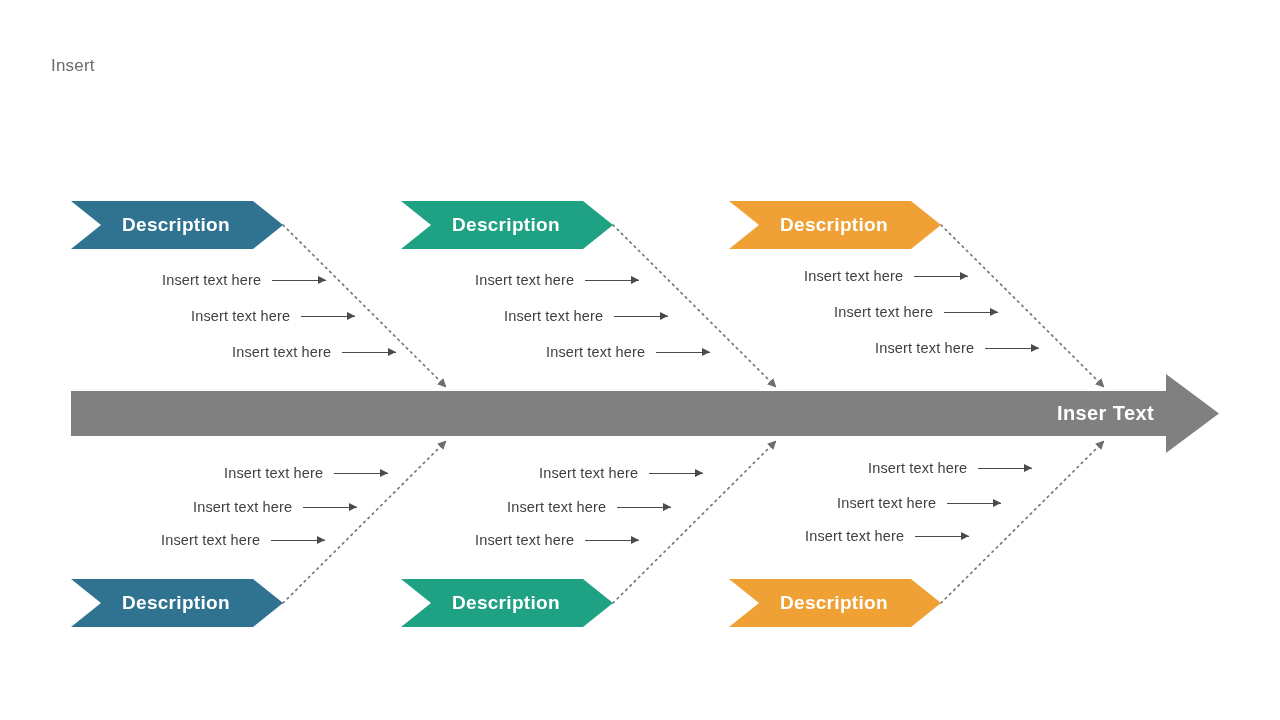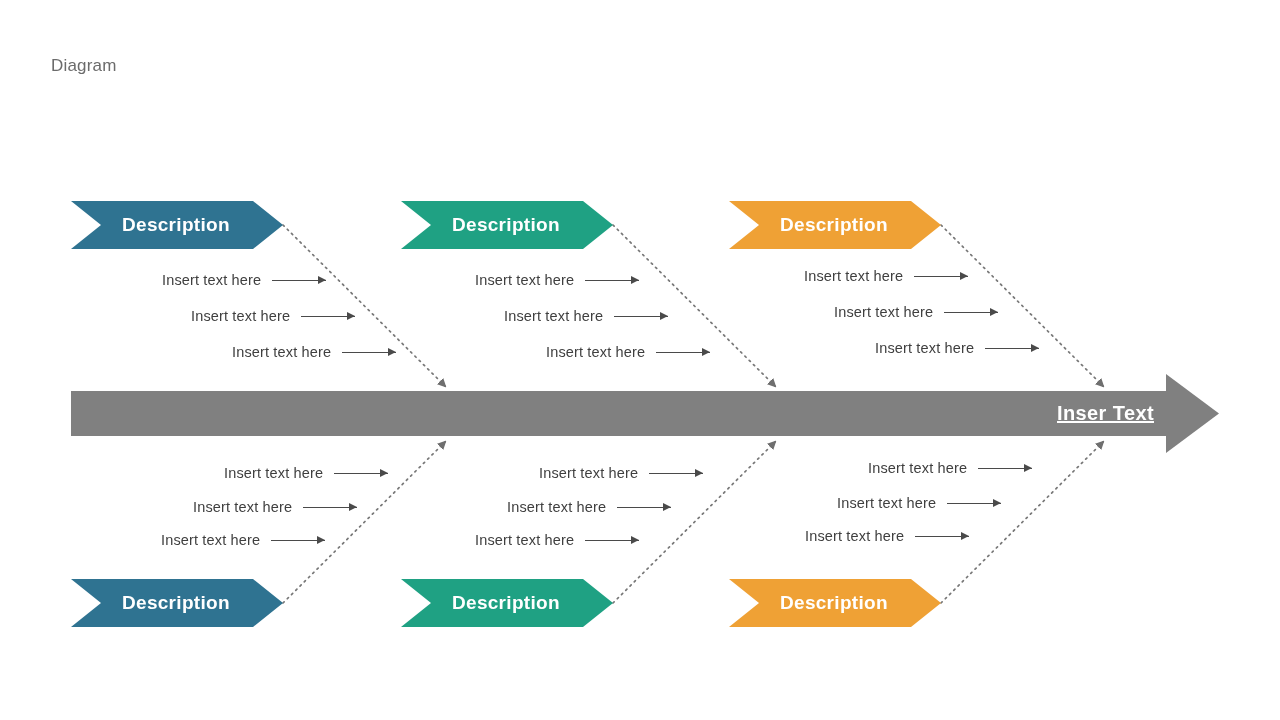--- a/index.html
+++ b/index.html
@@ -112,21 +112,21 @@
     height: 0;
     border-top: 4px solid transparent;
     border-bottom: 4px solid transparent;
     border-left: 8px solid #4a4a4a;
   }
 </style>
 </head>
 <body>
 
 <div id="header">
-  <div id="subtitle">Diagram</div>
+  <div id="subtitle">Insert</div>
 </div>
 
 <div id="diagram">
 
   <svg id="diagram-svg" viewBox="0 0 1280 720">
 
     <defs>
       <marker id="dotArrowDown" markerWidth="9" markerHeight="9" refX="7" refY="4.5" orient="auto" markerUnits="userSpaceOnUse">
         <path d="M0,0 L9,4.5 L0,9 Z" fill="#6f6f6f"></path>
       </marker>
@@ -166,21 +166,21 @@
   </svg>
 
   <div class="banner-label" style="left:111px; top:214px;">Description</div>
   <div class="banner-label" style="left:441px; top:214px;">Description</div>
   <div class="banner-label" style="left:769px; top:214px;">Description</div>
 
   <div class="banner-label" style="left:111px; top:592px;">Description</div>
   <div class="banner-label" style="left:441px; top:592px;">Description</div>
   <div class="banner-label" style="left:769px; top:592px;">Description</div>
 
-  <div id="spine-label" style="left:1046px; top:402px;text-decoration:underline;">Inser Text</div>
+  <div id="spine-label" style="left:1046px; top:402px;">Inser Text</div>
 
   <div class="cause-row" style="left:151px; top:271px;">
     <span class="cause-text">Insert text here</span>
     <span class="cause-arrow" style="width:54px;">
       <span class="shaft"></span>
         <span class="head"></span>
     </span>
   </div>
   <div class="cause-row" style="left:180px; top:307px;">
     <span class="cause-text">Insert text here</span>

